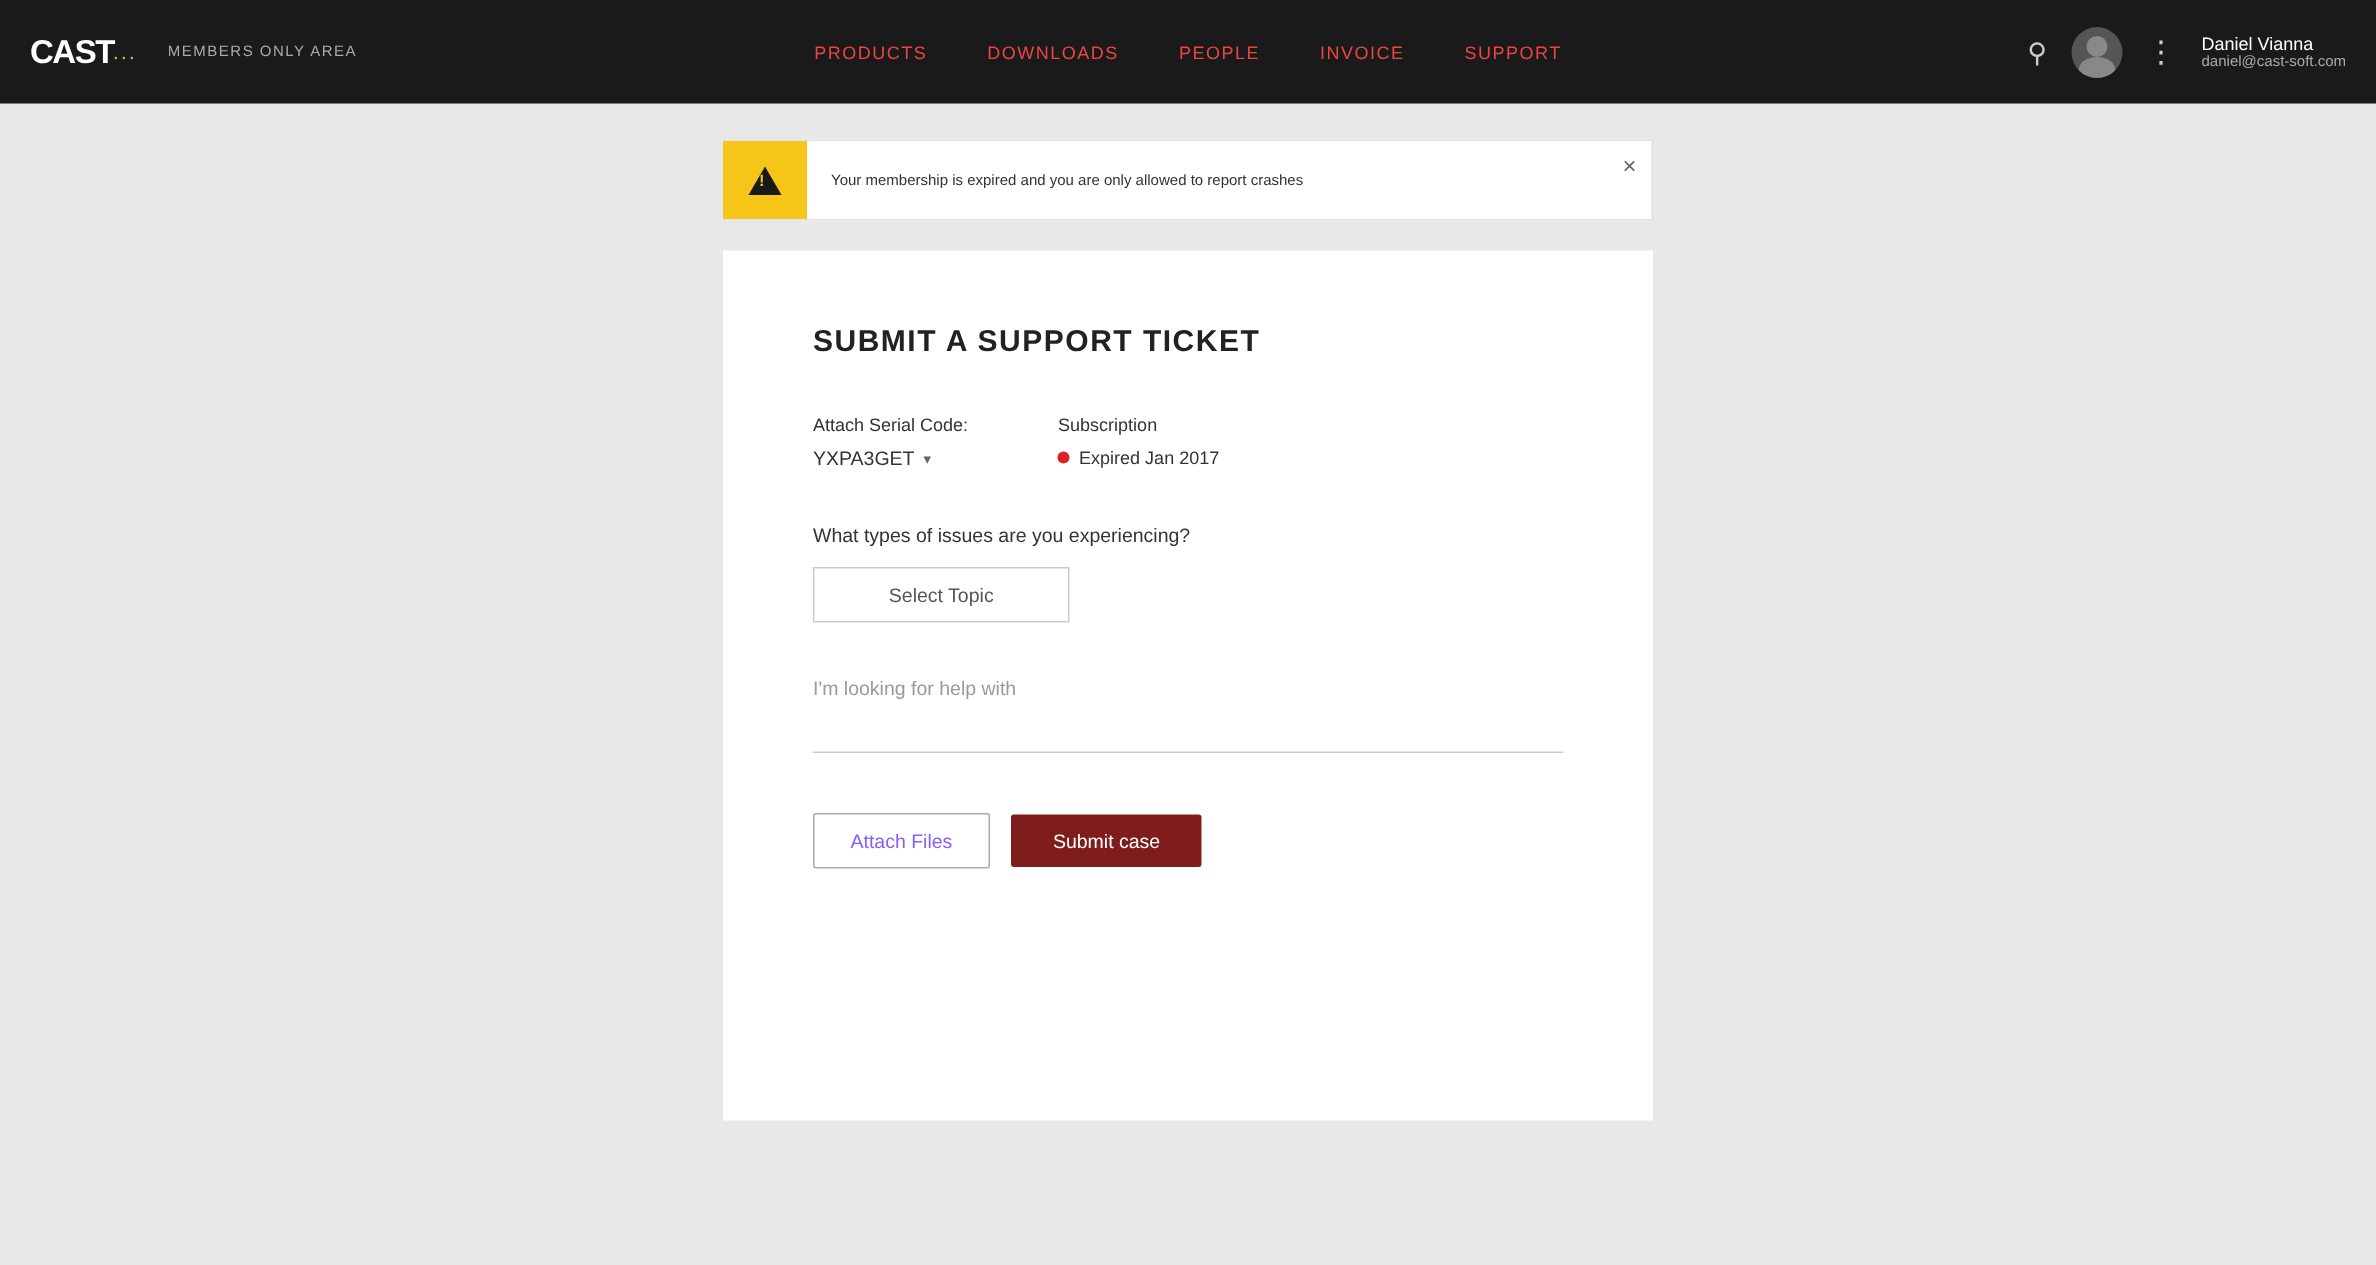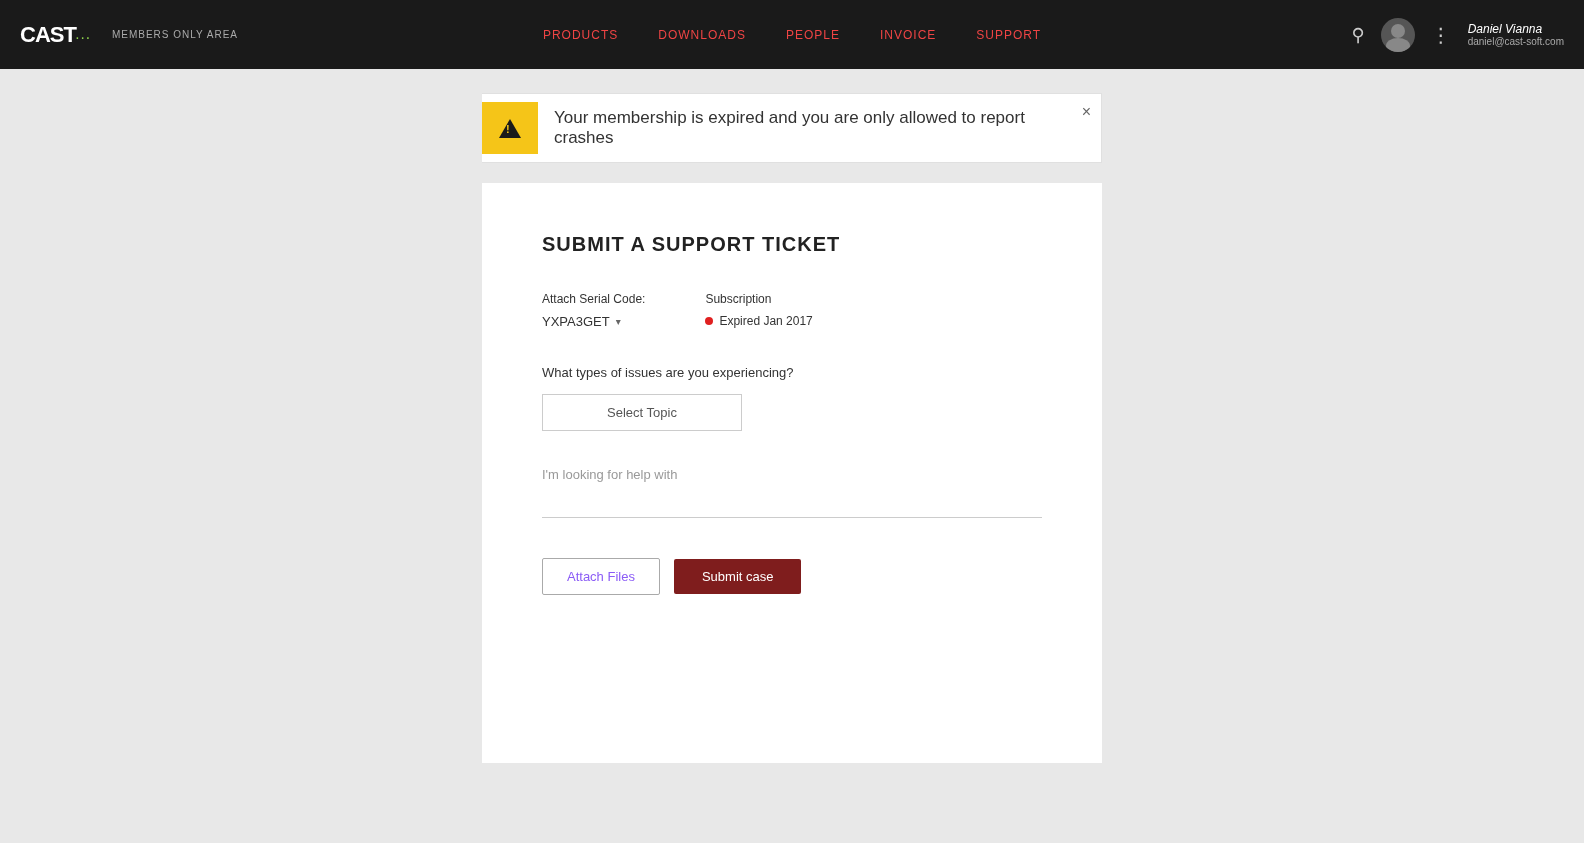--- a/index.html
+++ b/index.html
@@ -83,21 +83,20 @@
       cursor: pointer;
       letter-spacing: 1px;
     }
     .user-info {
       display: flex;
       flex-direction: column;
     }
     .user-name {
       color: #fff;
       font-size: 12px;
-      font-style: italic;
     }
     .user-email {
       color: #aaa;
       font-size: 10px;
     }
 
     
     .page-content {
       padding: 24px 40px;
     }
@@ -135,21 +134,21 @@
       position: absolute;
       top: 4px;
       left: -4px;
       color: #f5c518;
       font-weight: bold;
       font-size: 11px;
     }
     .alert-text {
       flex: 1;
       padding: 14px 16px;
-      font-size: 17px;
+      font-size: 10px;
       color: #333;
     }
     .alert-close {
       position: absolute;
       right: 10px;
       top: 10px;
       background: none;
       border: none;
       cursor: pointer;
       color: #666;
@@ -217,21 +216,21 @@
     
     .section-label {
       font-size: 13px;
       color: #333;
       margin-bottom: 14px;
     }
     .select-topic-btn {
       border: 1px solid #ccc;
       background: #fff;
       padding: 10px 0;
-      width: 200px;
+      width: 171px;
       text-align: center;
       font-size: 13px;
       color: #555;
       cursor: pointer;
       display: block;
       margin-bottom: 36px;
     }
 
     
     .help-section {

